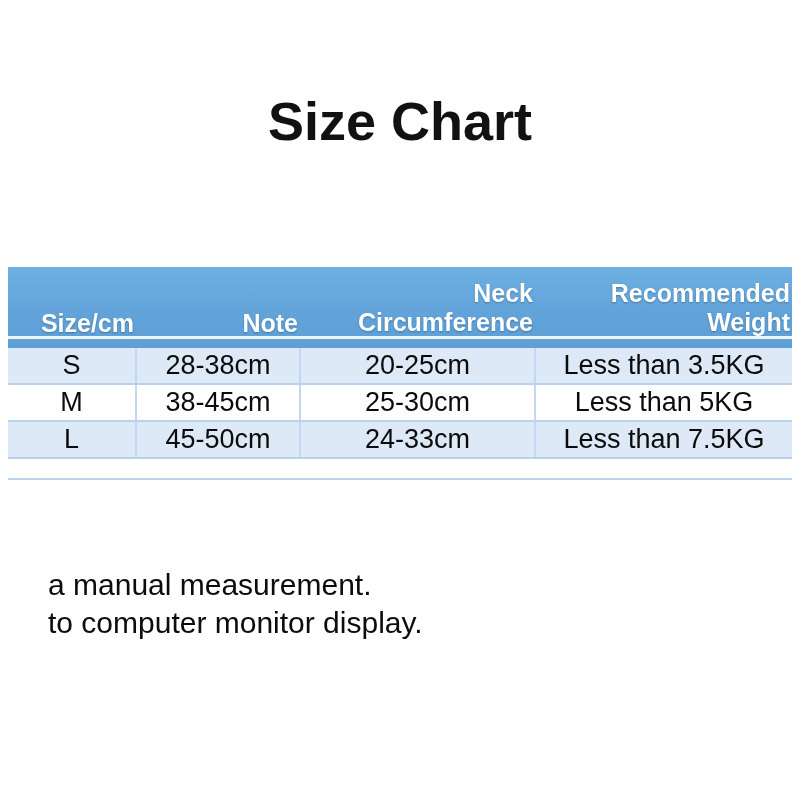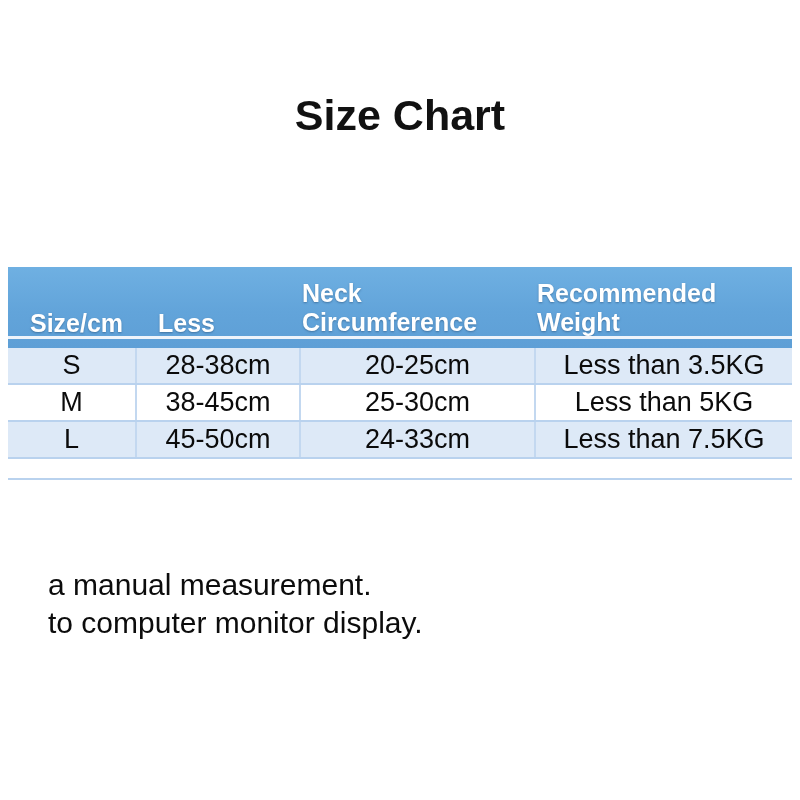--- a/index.html
+++ b/index.html
@@ -16,21 +16,21 @@
   }
 
   
   #page-title {
     position: absolute;
     top: 94px;
     left: 0;
     width: 800px;
     text-align: center;
     font-family: "Liberation Sans", sans-serif;
-    font-size: 43px;
+    font-size: 54px;
     font-weight: 700;
     color: #111111;
     letter-spacing: 0px;
     line-height: 1;
   }
 
   
   #size-table {
     position: absolute;
     left: 8px;
@@ -48,21 +48,21 @@
   
   #size-table thead tr {
     background: linear-gradient(to bottom, #6fb0e2 0%, #62a4da 55%, #5e9fd6 100%);
   }
   #size-table thead th {
     height: 71px;
     padding: 0 2px;
     color: #ffffff;
     font-size: 25px;
     font-weight: 700;
-    text-align: left;
+    text-align: right;
     vertical-align: middle;
     line-height: 1.15;
     border: 0;
     text-shadow: 0 1px 2px rgba(40,80,120,0.55);
     white-space: normal;
   }
   #size-table thead th.single {
     vertical-align: bottom;
     padding-bottom: 10px;
     padding-left: 22px;
@@ -129,21 +129,21 @@
 <table id="size-table">
   <colgroup>
     <col class="c0">
       <col class="c1">
       <col class="c2">
       <col class="c3">
   </colgroup>
   <thead>
     <tr>
       <th class="single">Size/cm</th>
-      <th class="single">Less</th>
+      <th class="single">Note</th>
       <th>
         <span>Neck</span><br>
         <span>Circumference</span>
       </th>
       <th>
         <span>Recommended</span><br>
         <span>Weight</span>
       </th>
     </tr>
   </thead>

